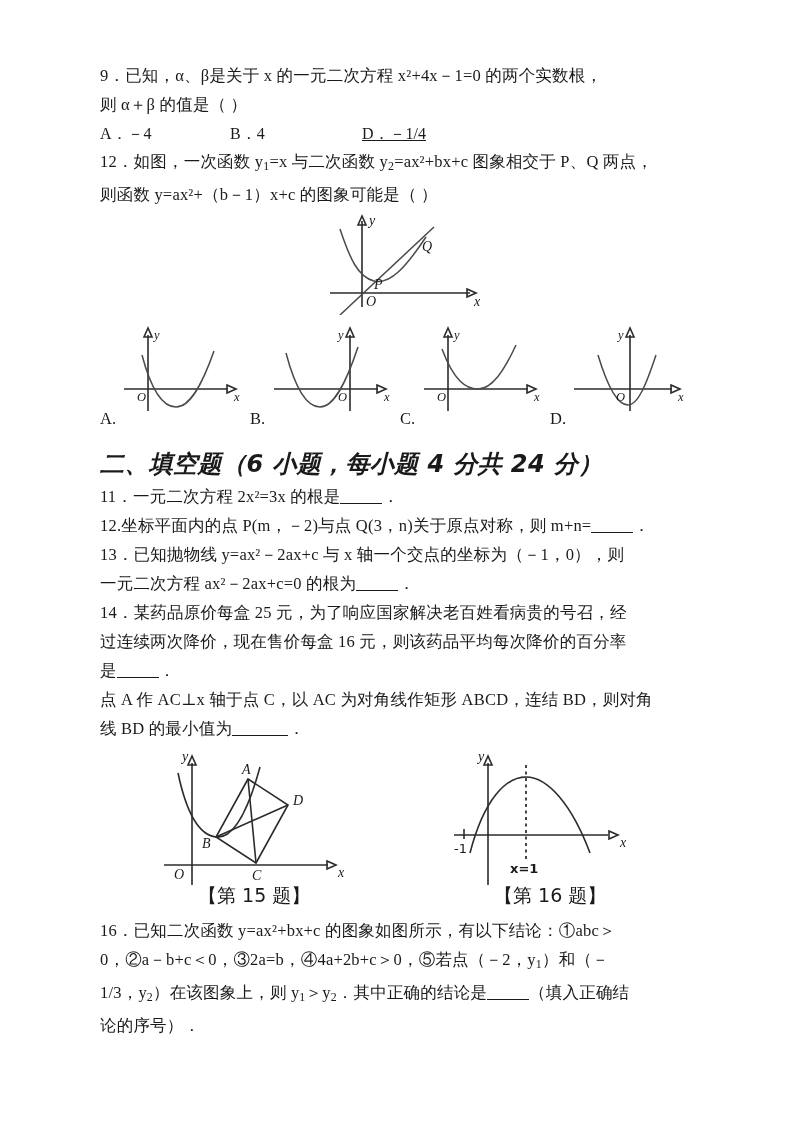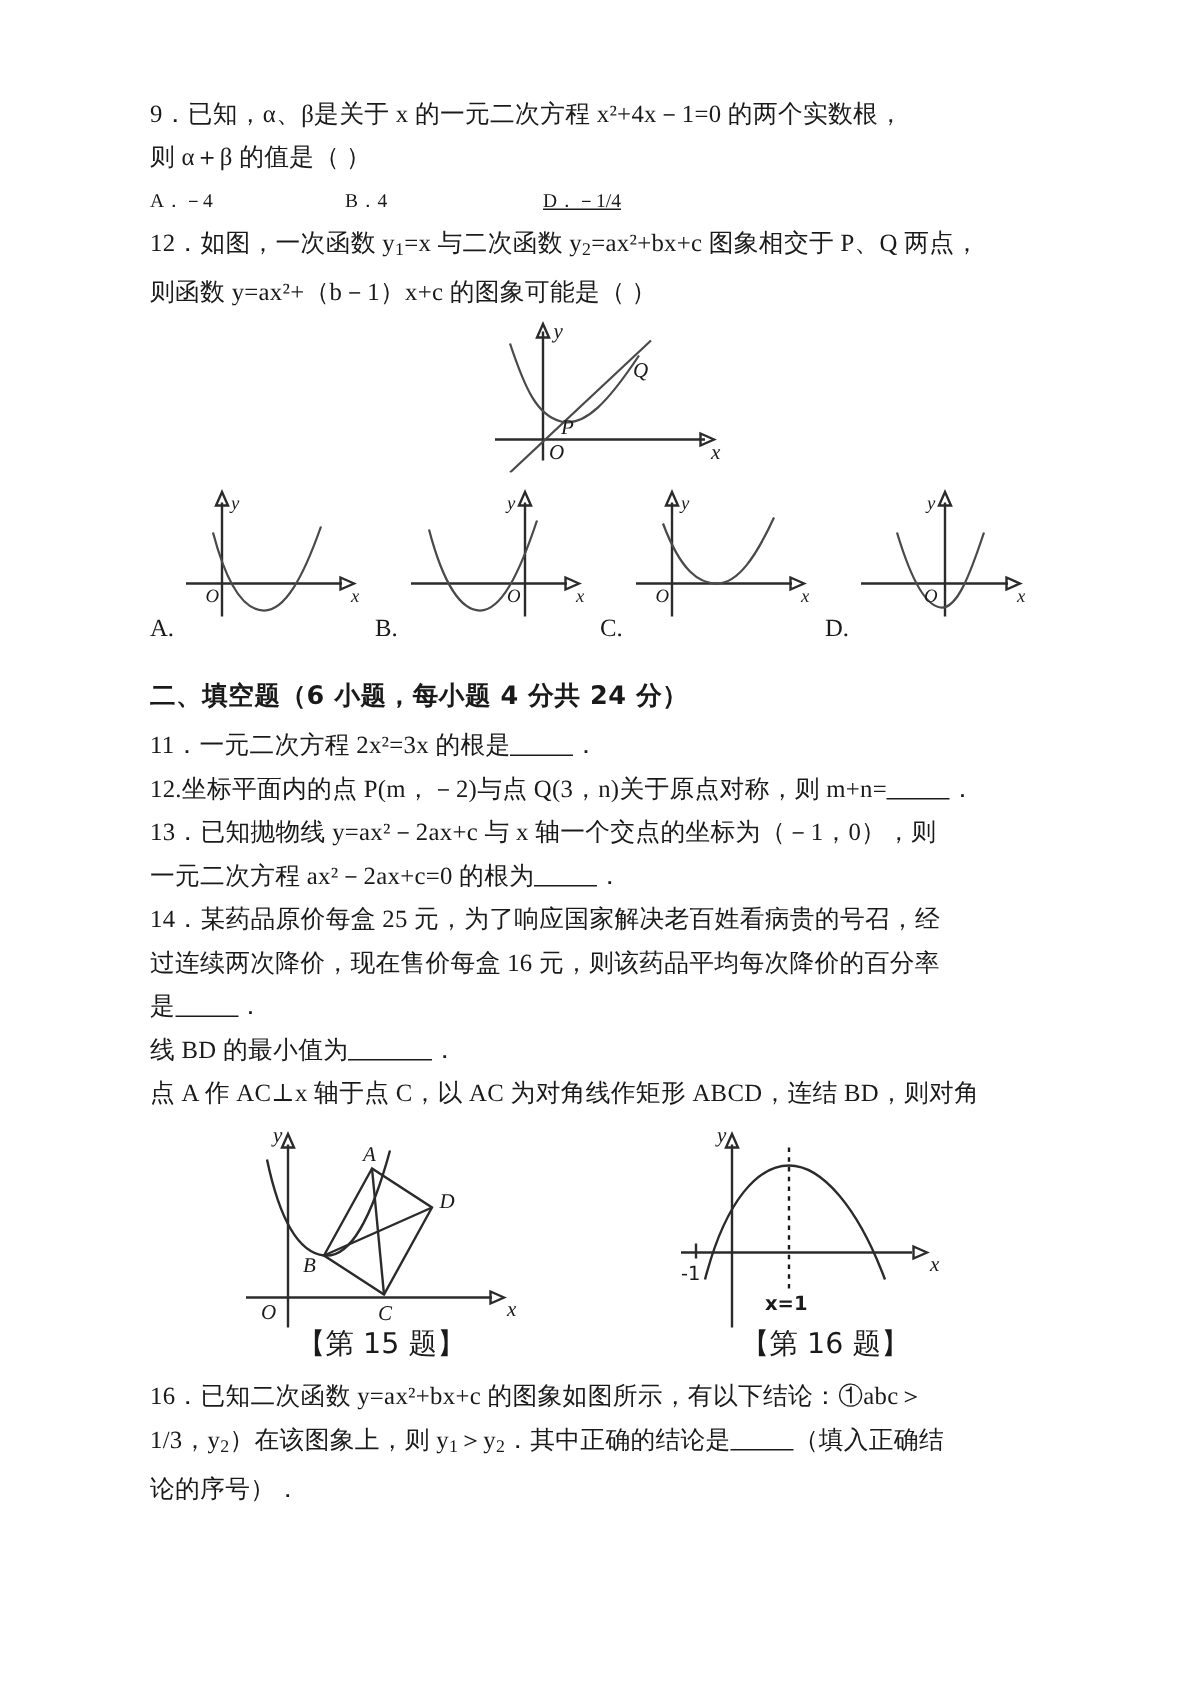--- a/index.html
+++ b/index.html
@@ -31,21 +31,21 @@
   }
   .q {
     font-size: 16.5px;
     line-height: 28px;
     text-align: justify;
     text-justify: inter-ideograph;
     margin: 0 0 1px 0;
     letter-spacing: 0.2px;
   }
   .opts-line {
-    font-size: 13px;
+    font-size: 16px;
     line-height: 28px;
     margin: 0;
     display: flex;
   }
   .opts-line .op {
     display: inline-block;
   }
   .op-a { width: 130px; }
   .op-b { width: 132px; }
   .op-c { width: 130px; }
@@ -56,26 +56,27 @@
   .fill-blank {
     display: inline-block;
     border-bottom: 1.3px solid #1a1a1a;
     height: 15px;
     vertical-align: -2px;
   }
   .fb-m { width: 42px; }
   .fb-l { width: 56px; }
 
   .section-title {
-    font-size: 17px;
+    font-size: 24px;
     font-weight: bold;
     line-height: 30px;
     margin: 18px 0 4px 0;
     font-family: "DejaVu Sans", "Liberation Sans", sans-serif;
     letter-spacing: 0.4px;
+    font-style: italic;
   }
 
   
   .fig-main {
     position: relative;
     height: 104px;
     margin-top: 2px;
   }
   .fig-main svg { position: absolute; left: 222px; top: 0; }
 
@@ -237,22 +238,22 @@
 
   <div class="q"><span>12.坐标平面内的点 P(m，－2)与点 Q(3，n)关于原点对称，则 m+n=</span><span class="fill-blank fb-m"></span>．</div>
 
   <div class="q">13．已知抛物线 y=ax²－2ax+c 与 x 轴一个交点的坐标为（－1，0），则</div>
   <div class="q"><span>一元二次方程 ax²－2ax+c=0 的根为</span><span class="fill-blank fb-m"></span>．</div>
 
   <div class="q">14．某药品原价每盒 25 元，为了响应国家解决老百姓看病贵的号召，经</div>
   <div class="q">过连续两次降价，现在售价每盒 16 元，则该药品平均每次降价的百分率</div>
   <div class="q"><span>是</span><span class="fill-blank fb-m"></span>．</div>
 
+  <div class="q">点 A 作 AC⊥x 轴于点 C，以 AC 为对角线作矩形 ABCD，连结 BD，则对角</div>
   <div class="q"><span>线 BD 的最小值为</span><span class="fill-blank fb-l"></span>．</div>
-  <div class="q">点 A 作 AC⊥x 轴于点 C，以 AC 为对角线作矩形 ABCD，连结 BD，则对角</div>
 
   <div class="fig-pair">
 
     <div class="figbox" style="left:60px;">
       <svg width="190" height="140" viewBox="0 0 190 140">
 
         <path class="axis" d="M32,136 L32,14"></path>
         <path class="axis" d="M32,7 l-4,9 l8,0 z" fill="#2b2b2b" stroke="none"></path>
 
         <path class="axis" d="M4,116 L168,116"></path>
@@ -296,17 +297,18 @@
         <text class="lbl-it" x="170" y="98">x</text>
         <text class="lbl-pl" x="4" y="104">-1</text>
         <text class="lbl-pl" x="60" y="124" font-weight="bold">x=1</text>
       </svg>
       <span class="figcap" style="left:44px; top:134px;">【第 16 题】</span>
     </div>
 
   </div>
 
   <div class="q">16．已知二次函数 y=ax²+bx+c 的图象如图所示，有以下结论：①abc＞</div>
+  <div class="q"><span>0，②a－b+c＜0，③2a=b，④4a+2b+c＞0，⑤若点（－2，y</span><sub>1</sub><span>）和（－</span></div>
   <div class="q"><span>1/3，y</span><sub>2</sub><span>）在该图象上，则 y</span><sub>1</sub><span>＞y</span><sub>2</sub><span>．其中正确的结论是</span><span class="fill-blank fb-m"></span><span>（填入正确结</span></div>
   <div class="q">论的序号）．</div>
 
 </div>
 </div>
 
 </body></html>

